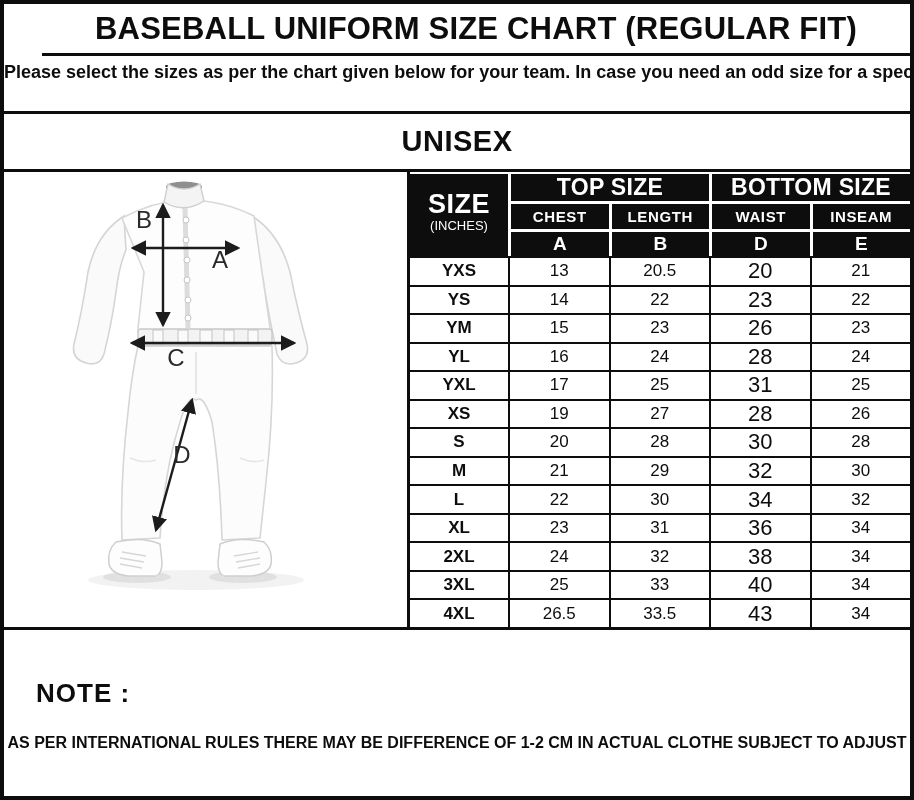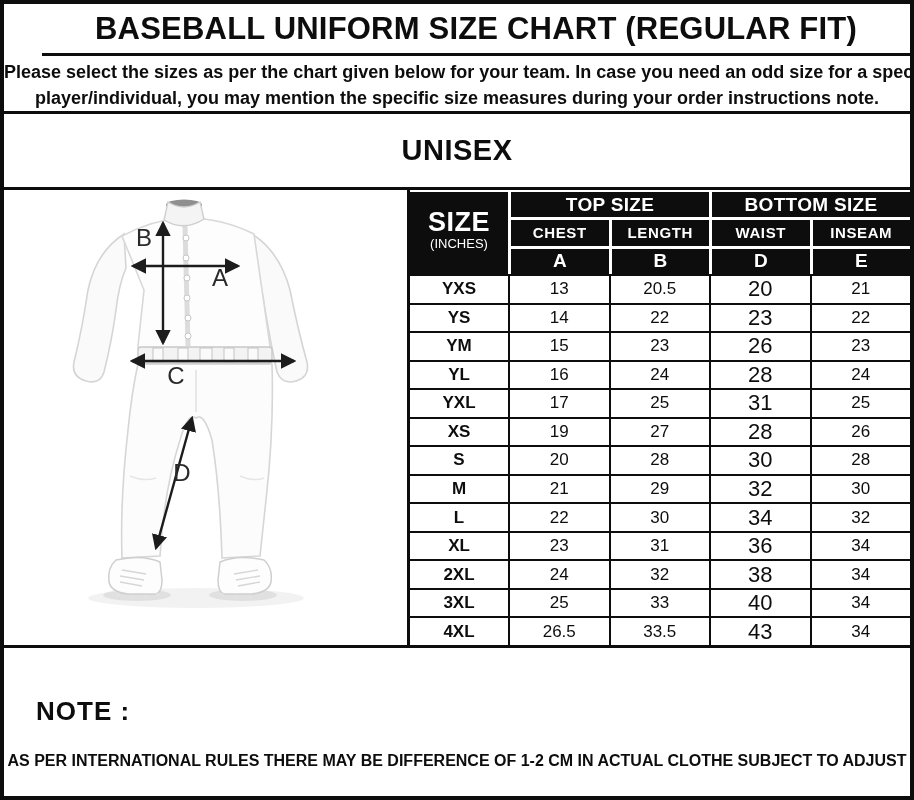--- a/index.html
+++ b/index.html
@@ -23,21 +23,21 @@
   }
 
   .subtitle-bar {
     height: 58px; border-bottom: 3px solid #0d0d0d;
     text-align: center; font-weight: bold;
     font-size: 18px; line-height: 26px; padding-top: 3px;
     white-space: nowrap;
   }
 
   .unisex-bar {
-    height: 76px; border-bottom: 3px solid #0d0d0d;
+    height: 58px; border-bottom: 3px solid #0d0d0d;
     display: flex; align-items: center; justify-content: center;
     font-size: 29px; font-weight: bold; letter-spacing: 0.5px;
   }
 
   .main { height: 458px; border-bottom: 3px solid #0d0d0d; display: flex; }
 
   .figure-area { width: 403px; position: relative; background: #ffffff; }
   .figure-area svg { display: block; }
 
   .table-area {
@@ -55,21 +55,21 @@
   }
   .hcell {
     background: #0d0d0d; color: #ffffff;
     display: flex; align-items: center; justify-content: center;
   }
   .size-cell { grid-area: 1 / 1 / 4 / 2; flex-direction: column; line-height: 21px; }
   .size-cell .size-word { font-size: 27px; font-weight: bold; letter-spacing: 0.5px; }
   .size-cell .size-unit { font-size: 13px; font-weight: normal; }
   .group-top { grid-area: 1 / 2 / 2 / 4; }
   .group-bottom { grid-area: 1 / 4 / 2 / 6; }
-  .group-label { font-size: 19px; font-weight: bold; letter-spacing: 0.3px; }
+  .group-label { font-size: 23px; font-weight: bold; letter-spacing: 0.3px; }
   .measure-label { font-size: 15px; font-weight: bold; letter-spacing: 0.6px; }
   .letter-label { font-size: 19px; font-weight: bold; }
 
   .tbody {
     flex: 1;
     display: grid;
     grid-template-columns: 98px repeat(4, 1fr);
     grid-template-rows: repeat(13, 1fr);
     gap: 2px;
     background: #0d0d0d;
@@ -95,21 +95,20 @@
 </style>
 </head>
 <body>
 
 <div class="page">
 
   <div class="title-bar">BASEBALL UNIFORM SIZE CHART (REGULAR FIT)</div>
 
   <div class="subtitle-bar">
     <div>Please select the sizes as per the chart given below for your team. In case you need an odd size for a specific</div>
-    <div>player/individual, you may mention the specific size measures during your order instructions note.</div>
   </div>
 
   <div class="unisex-bar">UNISEX</div>
 
   <div class="main">
 
     <div class="figure-area">
       <svg width="403" height="455" viewBox="0 0 403 455" xmlns="http://www.w3.org/2000/svg">
         <defs>
           <marker id="ah" viewBox="0 0 10 10" refX="8.5" refY="5" markerWidth="6.5" markerHeight="6.5" orient="auto-start-reverse">

